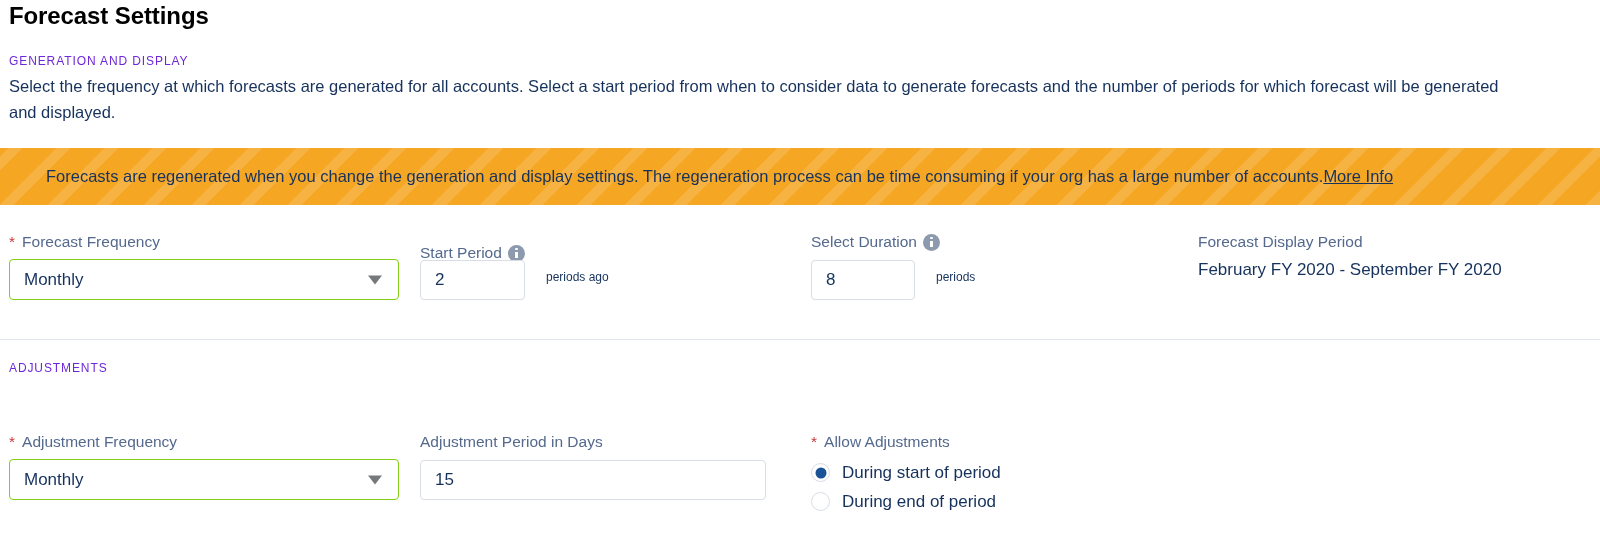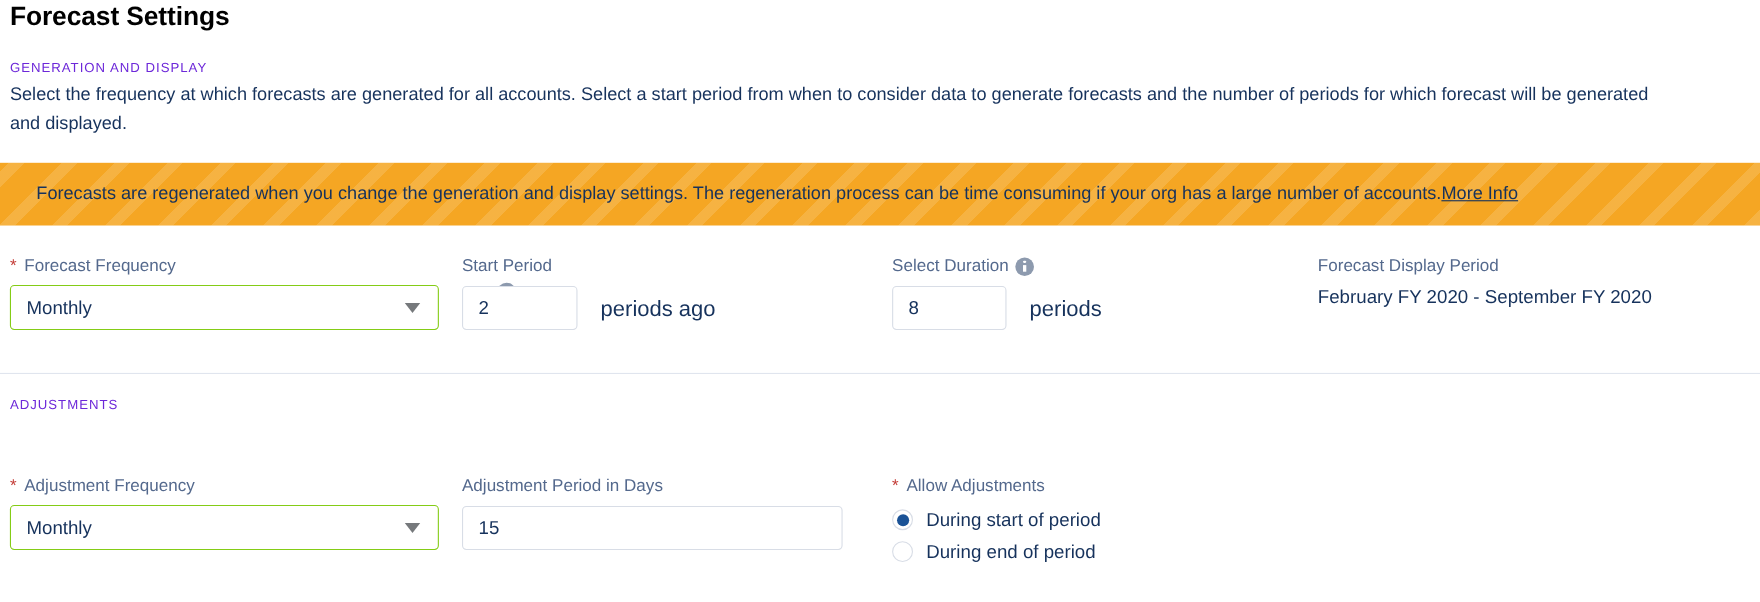--- a/index.html
+++ b/index.html
@@ -70,21 +70,21 @@
     background-image: repeating-linear-gradient(
       -45deg,
       rgba(255,255,255,0.14) 0px,
       rgba(255,255,255,0.14) 10px,
       rgba(255,255,255,0.00) 10px,
       rgba(255,255,255,0.00) 34px
     );
     display: flex;
     align-items: center;
     box-sizing: border-box;
-    padding-left: 33px;
+    padding-left: 46px;
     overflow: hidden;
   }
   .warning-text {
     font-size: 16.5px;
     color: #16325c;
     white-space: nowrap;
   }
   .warning-link {
     font-size: 16.5px;
     color: #16325c;
@@ -173,35 +173,35 @@
     top: 50%;
     transform: translateY(-50%);
     width: 0;
     height: 0;
     border-left: 7.5px solid transparent;
     border-right: 7.5px solid transparent;
     border-top: 9px solid #76797c;
   }
 
   .suffix-text {
-    font-size: 20px;
+    font-size: 12px;
     color: #16325c;
     white-space: nowrap;
   }
 
   .static-value {
     font-size: 17px;
     color: #16325c;
     white-space: nowrap;
   }
 
   
   #lbl-forecast-frequency { position: absolute; left: 9px;   top: 233px; }
   #sel-forecast-frequency { position: absolute; left: 9px;   top: 259px; width: 390px; }
-  #lbl-start-period       { position: absolute; left: 420px; top: 233px; flex-direction: column; }
+  #lbl-start-period       { position: absolute; left: 420px; top: 244px; }
   #inp-start-period       { position: absolute; left: 420px; top: 260px; width: 105px; }
   #sfx-start-period       { position: absolute; left: 546px; top: 270px; }
   #lbl-display-duration   { position: absolute; left: 811px; top: 233px; }
   #inp-display-duration   { position: absolute; left: 811px; top: 260px; width: 104px; }
   #sfx-display-duration   { position: absolute; left: 936px; top: 270px; text-align: right; }
   #lbl-display-period     { position: absolute; left: 1198px; top: 233px; justify-content: flex-end; }
   #val-display-period     { position: absolute; left: 1198px; top: 260px; }
 
   
   .divider {

